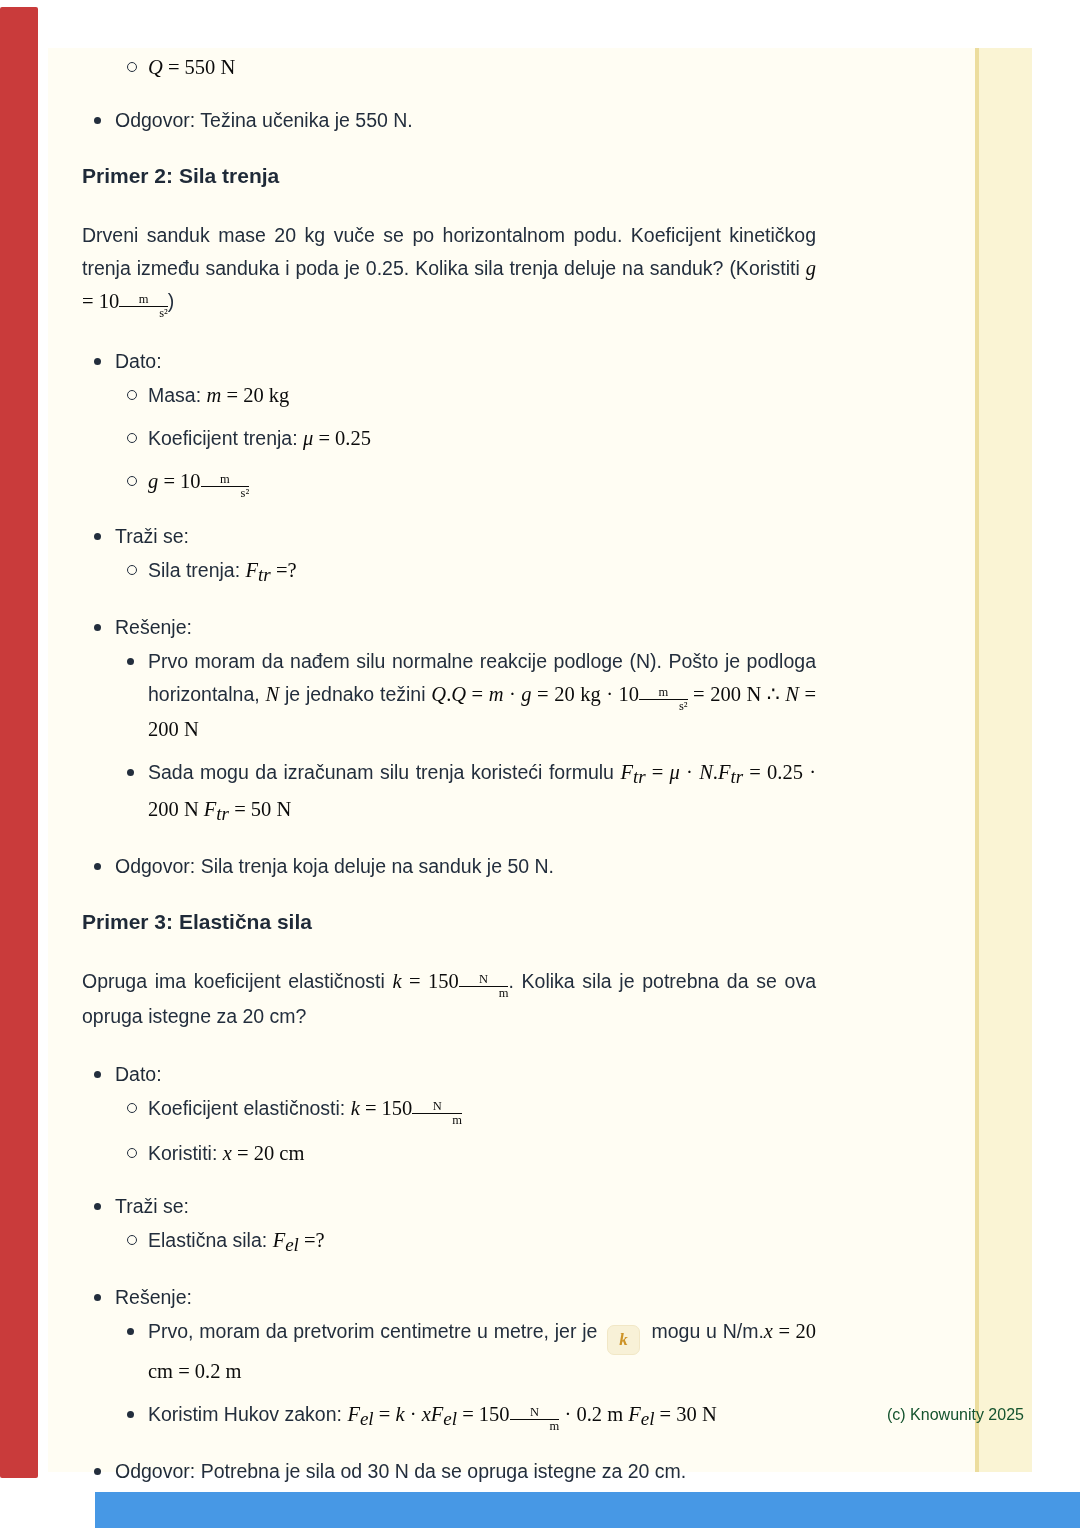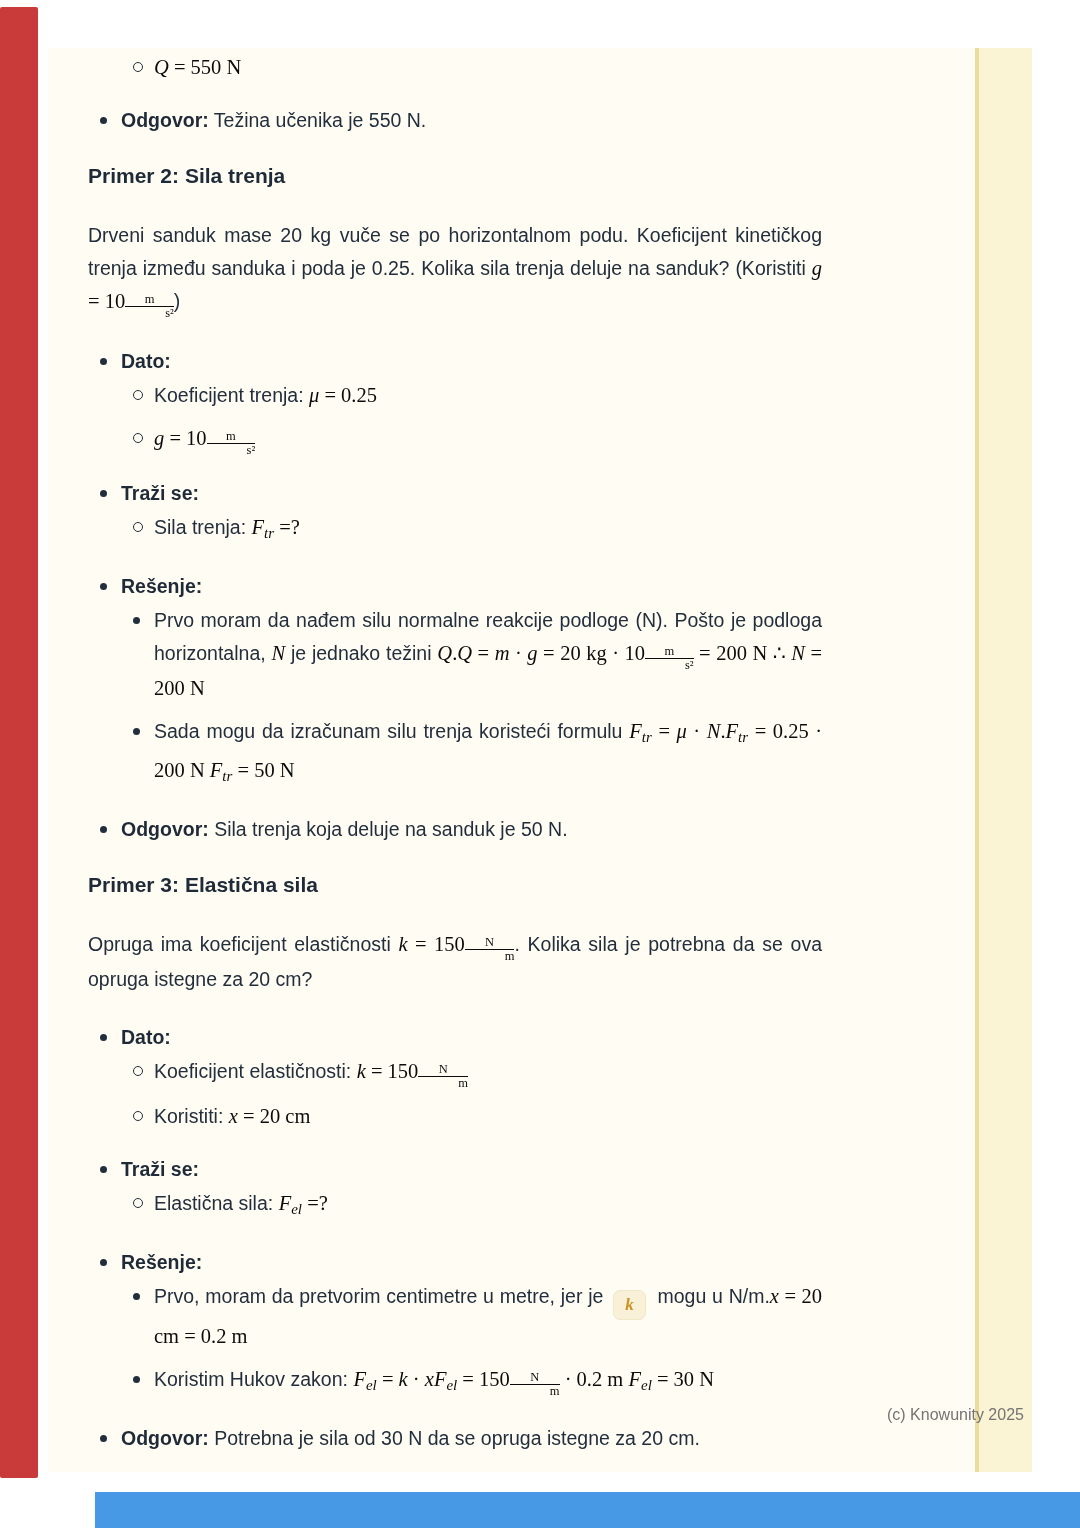--- a/index.html
+++ b/index.html
@@ -5,46 +5,46 @@
   html,body{margin:0;padding:0;background:#ffffff;}
   .page{position:relative;width:1080px;height:1528px;background:#ffffff;overflow:hidden;
         font-family:"Liberation Sans","DejaVu Sans",sans-serif;color:#232e3d;}
 
   
   .red-stripe{position:absolute;left:0;top:7px;width:38px;height:1471px;background:#c93b3b;border-radius:2px;}
   .panel{position:absolute;left:48px;top:48px;width:984px;height:1424px;background:#fffdf3;}
   .yellow-stripe{position:absolute;right:0;top:0;width:57px;height:100%;box-sizing:border-box;
                  background:#faf4d4;border-left:4px solid #ecdd9e;}
   .bottom-bar{position:absolute;left:95px;top:1492px;width:985px;height:36px;background:#4798e5;}
-  .watermark{position:absolute;left:887px;top:1404px;font-size:16px;line-height:22px;color:#737373;z-index:5;}
+  .watermark{position:absolute;left:887px;top:1404px;font-size:16px;line-height:22px;color:#14532d;z-index:5;}
 
   
-  .content{position:absolute;left:40px;top:0;width:734px;padding-top:3px;
+  .content{position:absolute;left:34px;top:0;width:734px;padding-top:3px;
            font-size:19.5px;line-height:33px;}
   .content > :first-child{margin-top:0;}
 
   .h{font-weight:700;font-size:21px;line-height:33px;margin:22px 0 0 0;color:#1f2a38;}
   .p{text-align:justify;margin:27px 0 25px 0;}
 
   .li{position:relative;margin:0;}
   .li .li-body{display:block;text-align:justify;}
   .l1{margin-top:20px;padding-left:33px;}
   .l2{margin-top:10px;padding-left:66px;}
   .l1 + .l2{margin-top:1px;}
   .marker{position:absolute;display:block;}
   .marker.disc{width:7px;height:7px;border-radius:50%;background:#232e3d;top:13px;}
   .marker.circle{width:8px;height:8px;border:1.5px solid #232e3d;border-radius:50%;background:transparent;top:11px;}
   .l1 > .marker{left:12px;}
   .l2 > .marker{left:45px;}
 
   .seg-sans{font-family:"Liberation Sans","DejaVu Sans",sans-serif;}
-  .seg-bold{font-weight:700;color:#1f2a38;}
+  .seg-bold{font-weight:400;color:#1f2a38;}
   .seg-math{font-family:"Liberation Serif","DejaVu Serif",serif;font-size:20.5px;color:#0b0b0b;}
   .seg-it{font-style:italic;}
-  .seg-sub{font-size:15px;vertical-align:-4px;}
+  .seg-sub{font-size:19px;vertical-align:-4px;}
 
   .frac{display:inline-block;text-align:center;vertical-align:-9px;
         font-family:"Liberation Serif","DejaVu Serif",serif;font-size:12.5px;color:#0b0b0b;font-style:normal;}
   .frac .fn{display:block;line-height:13px;border-bottom:1.1px solid #0b0b0b;padding:0 1px;}
   .frac .fd{display:block;line-height:13px;margin-left:40px;}
 
   .badge{display:inline-block;height:28px;line-height:28px;padding:0 11px;margin:0 6px 0 4px;
          background:#f8f1d7;border:1px solid #f1e7c6;border-radius:7px;vertical-align:-7px;
          font-family:"Liberation Serif","DejaVu Serif",serif;font-style:italic;font-weight:700;
          font-size:17px;color:#cd9327;}
@@ -63,20 +63,24 @@
         </div>
         <div class="li l1">
           <span class="marker disc"></span>
           <span class="li-body"><span class="seg-sans seg-bold">Odgovor:</span><span class="seg-sans"> Težina učenika je 550 N.</span></span>
         </div>
         <div class="h"><span class="seg-sans">Primer 2: Sila trenja</span></div>
         <div class="p"><span class="seg-sans">Drveni sanduk mase 20 kg vuče se po horizontalnom podu. Koeficijent kinetičkog trenja između sanduka i poda je 0.25. Kolika sila trenja deluje na sanduk? (Koristiti </span><span class="seg-math seg-it">g</span><span class="seg-math"> = 10</span><span class="frac"><span class="fn">m</span><span class="fd">s²</span></span><span class="seg-sans">)</span></div>
         <div class="li l1">
           <span class="marker disc"></span>
           <span class="li-body"><span class="seg-sans seg-bold">Dato:</span></span>
+        </div>
+        <div class="li l2">
+          <span class="marker circle"></span>
+          <span class="li-body"><span class="seg-sans">Masa: </span><span class="seg-math seg-it">m</span><span class="seg-math"> = 20 kg</span></span>
         </div>
         <div class="li l2">
           <span class="marker circle"></span>
           <span class="li-body"><span class="seg-sans">Koeficijent trenja: </span><span class="seg-math seg-it">μ</span><span class="seg-math"> = 0.25</span></span>
         </div>
         <div class="li l2">
           <span class="marker circle"></span>
           <span class="li-body"><span class="seg-math seg-it">g</span><span class="seg-math"> = 10</span><span class="frac"><span class="fn">m</span><span class="fd">s²</span></span></span>
         </div>
         <div class="li l1">

